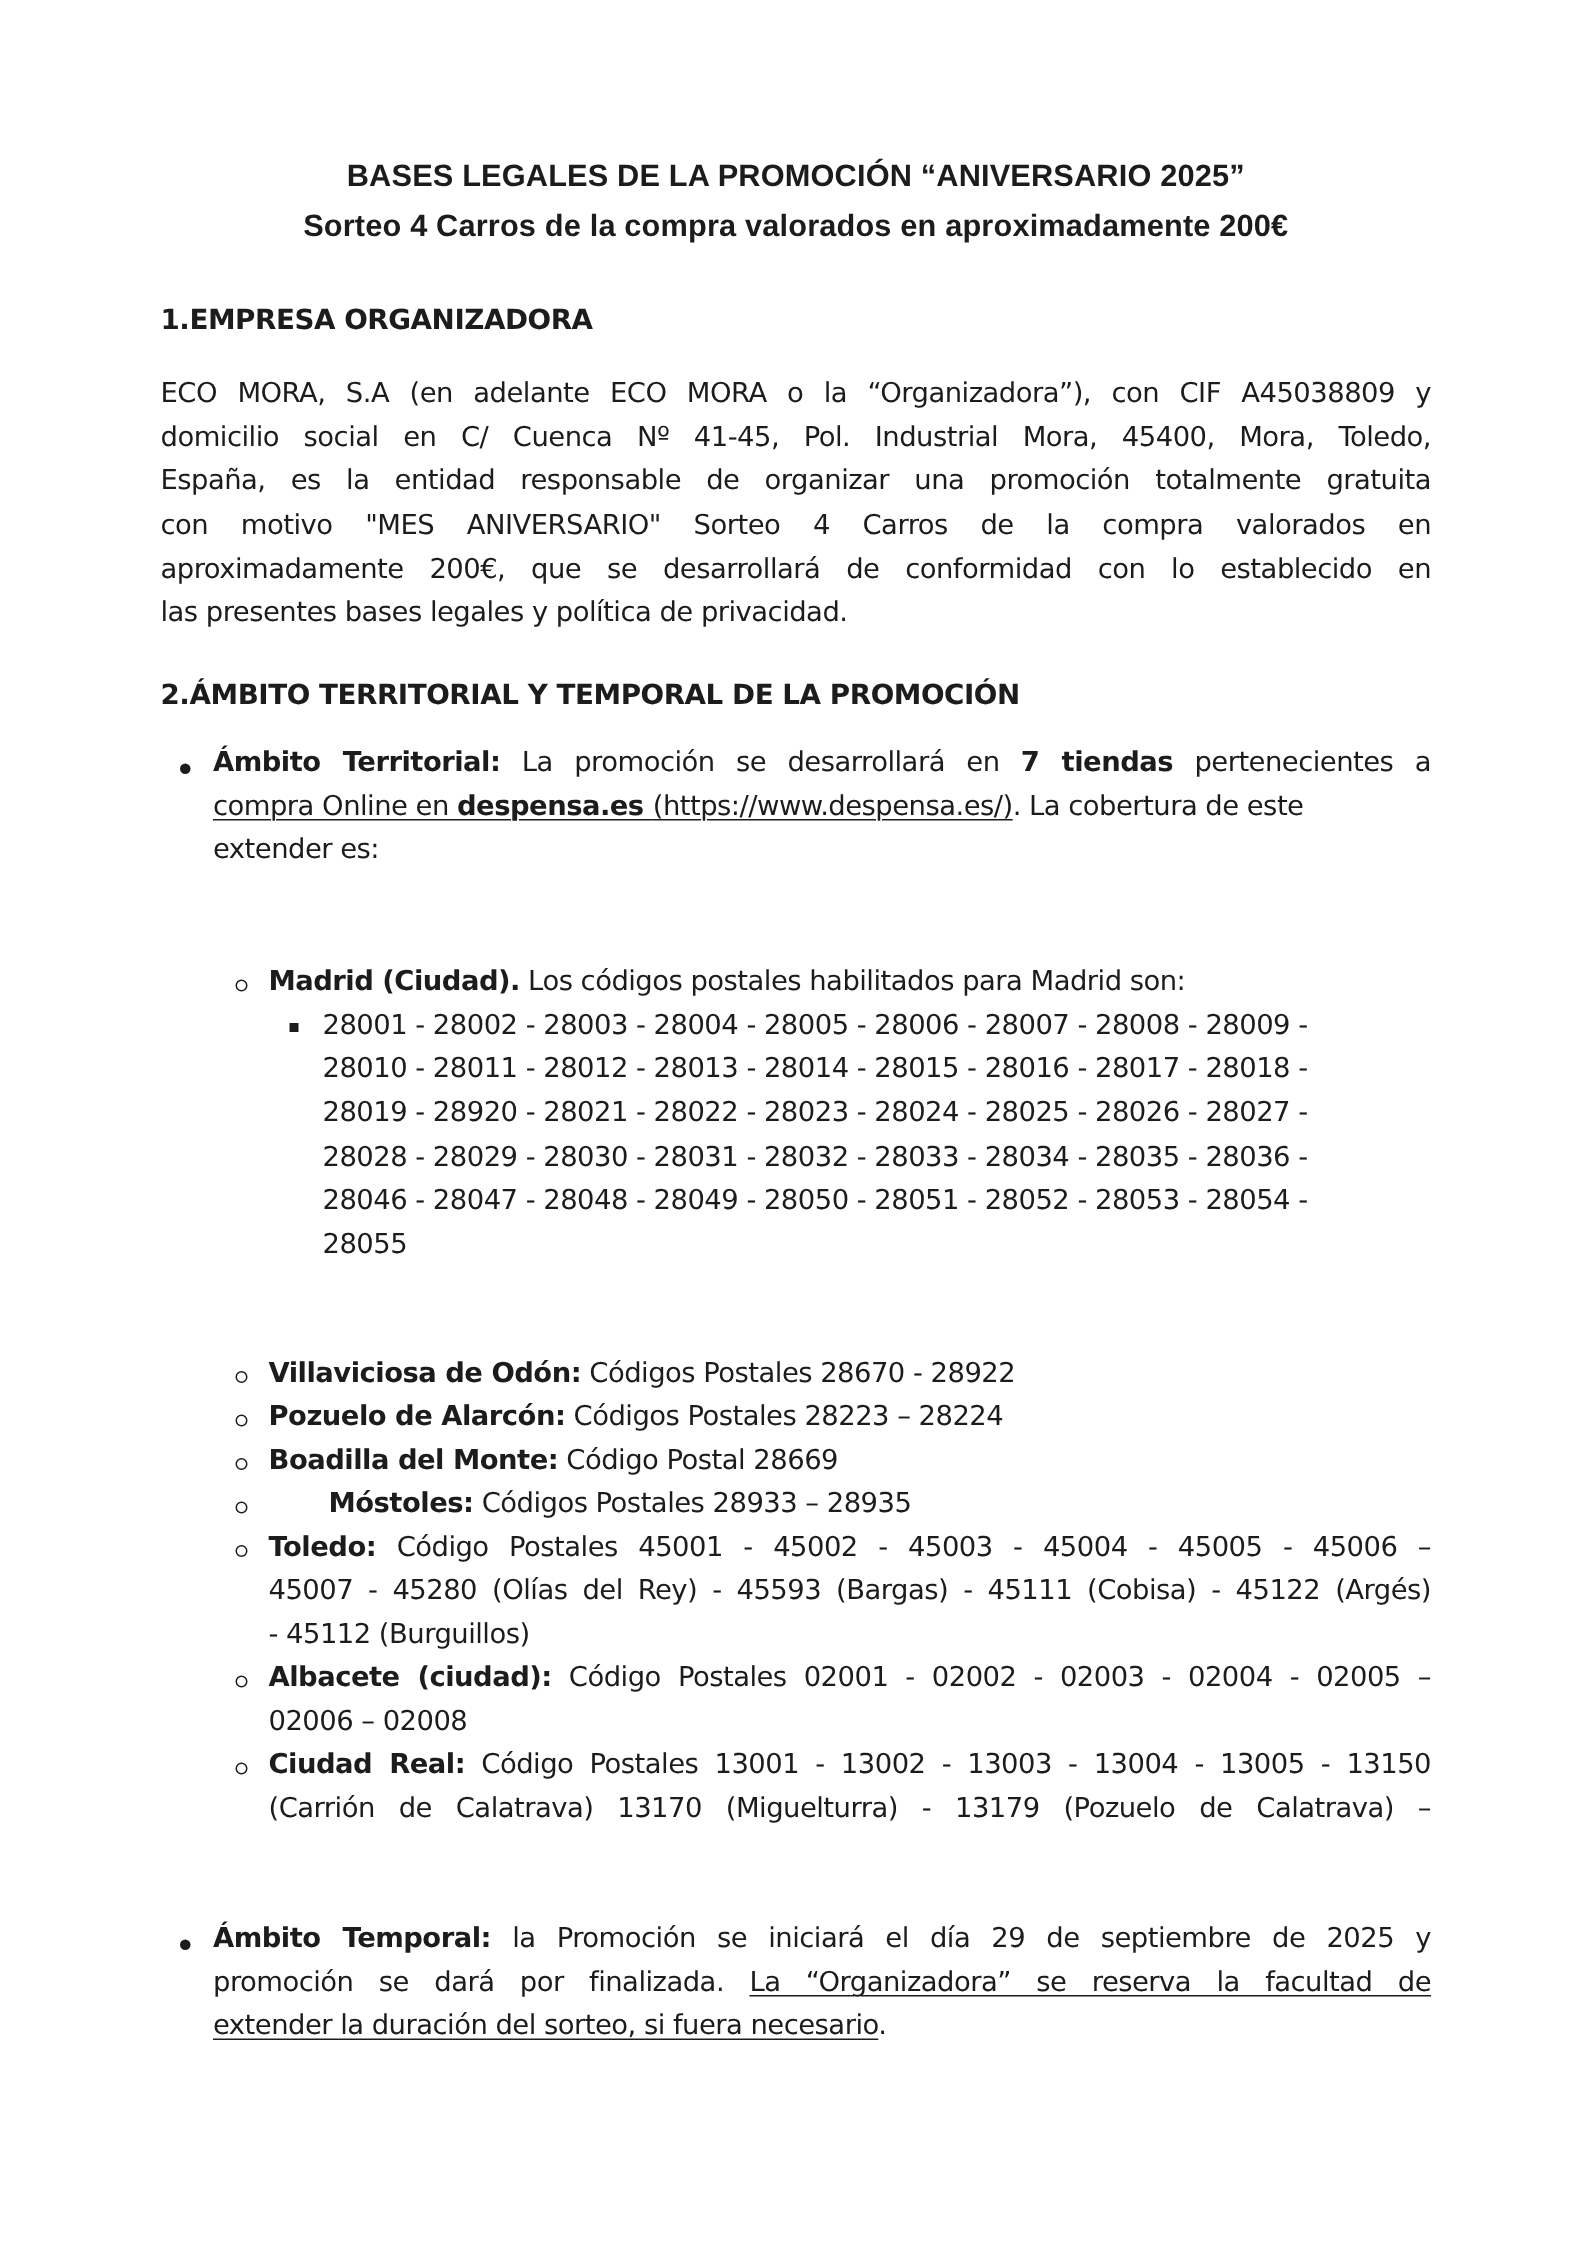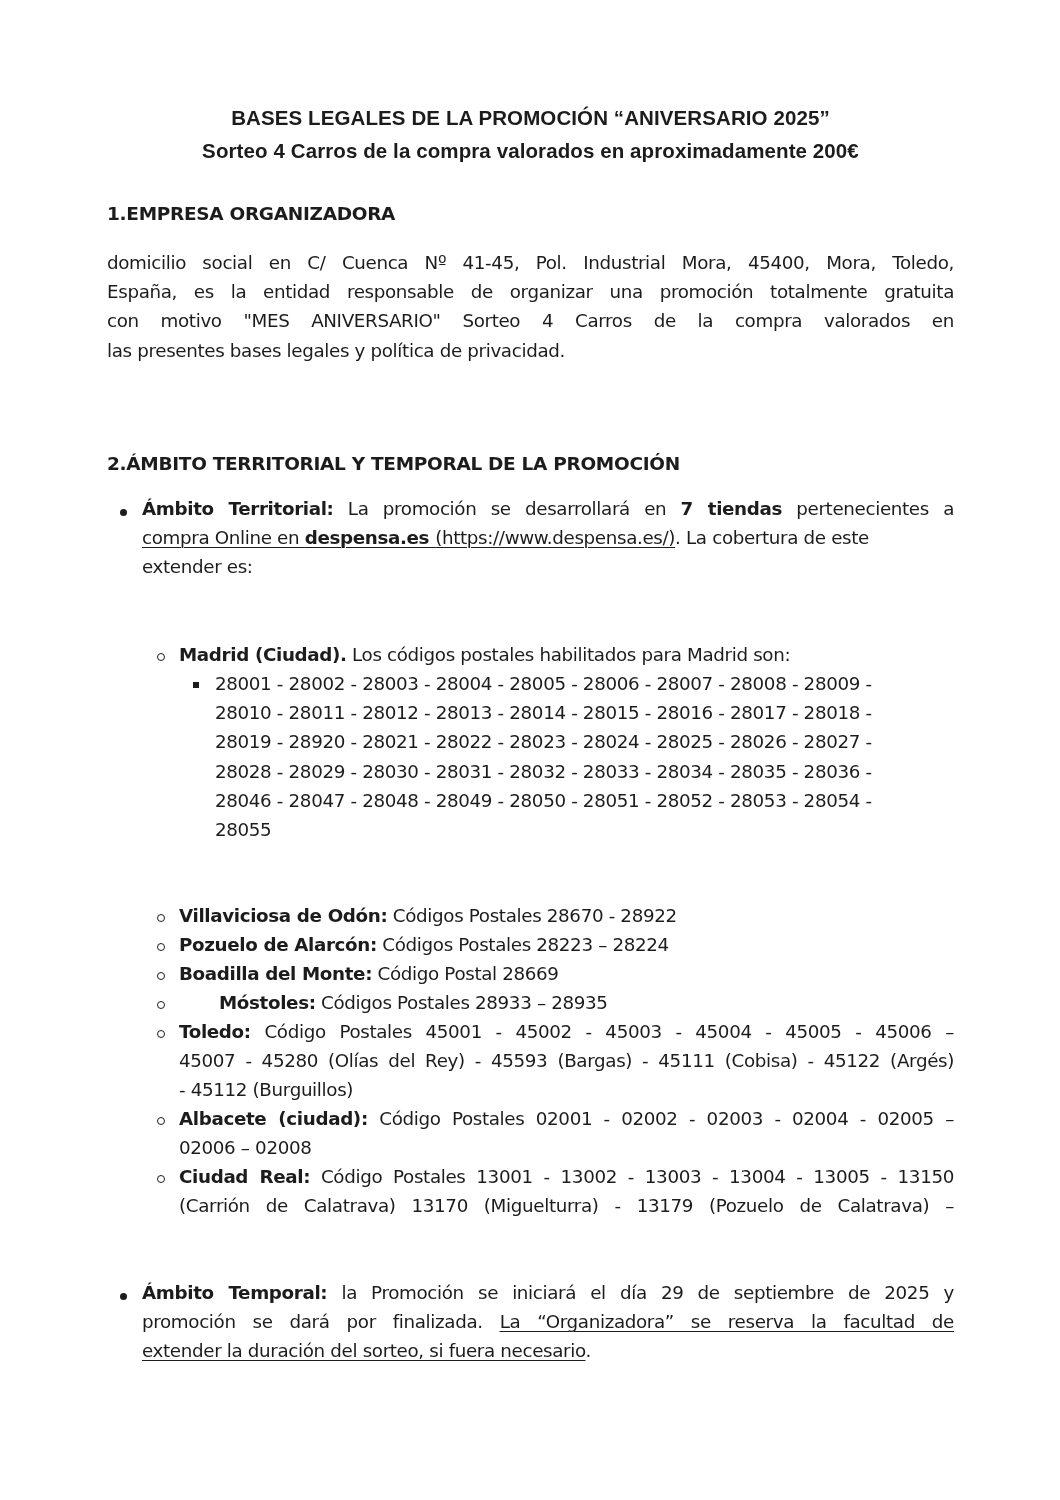--- a/index.html
+++ b/index.html
@@ -31,23 +31,25 @@
 <body>
 
 <div class="page">
 
   <div class="title t1">BASES LEGALES DE LA PROMOCIÓN “ANIVERSARIO 2025”</div>
   <div class="title t2">Sorteo 4 Carros de la compra valorados en aproximadamente 200€</div>
 
   <div class="h h1">1.EMPRESA ORGANIZADORA</div>
 
   <div class="para">
+    <span class="ln">ECO MORA, S.A (en adelante ECO MORA o la “Organizadora”), con CIF A45038809 y</span>
     <span class="ln">domicilio social en C/ Cuenca Nº 41-45, Pol. Industrial Mora, 45400, Mora, Toledo,</span>
     <span class="ln">España, es la entidad responsable de organizar una promoción totalmente gratuita</span>
     <span class="ln">con motivo "MES ANIVERSARIO" Sorteo 4 Carros de la compra valorados en</span>
+    <span class="ln">aproximadamente 200€, que se desarrollará de conformidad con lo establecido en</span>
     <span class="ln last">las presentes bases legales y política de privacidad.</span>
   </div>
 
   <div class="h h2">2.ÁMBITO TERRITORIAL Y TEMPORAL DE LA PROMOCIÓN</div>
 
   <span class="bullet-disc" style="left:13px; top:509px;"></span>
   <div class="bl" style="left:35px; top:494px; width:812px;">
     <span class="ln j"><b>Ámbito Territorial:</b><span> La promoción se desarrollará en </span><b>7 tiendas</b><span> pertenecientes a</span></span>
     <span class="ln"><u><span>compra Online en </span><b>despensa.es </b><span>(https://www.despensa.es/)</span></u><span>. La cobertura de este</span></span>
     <span class="ln">extender es:</span>

